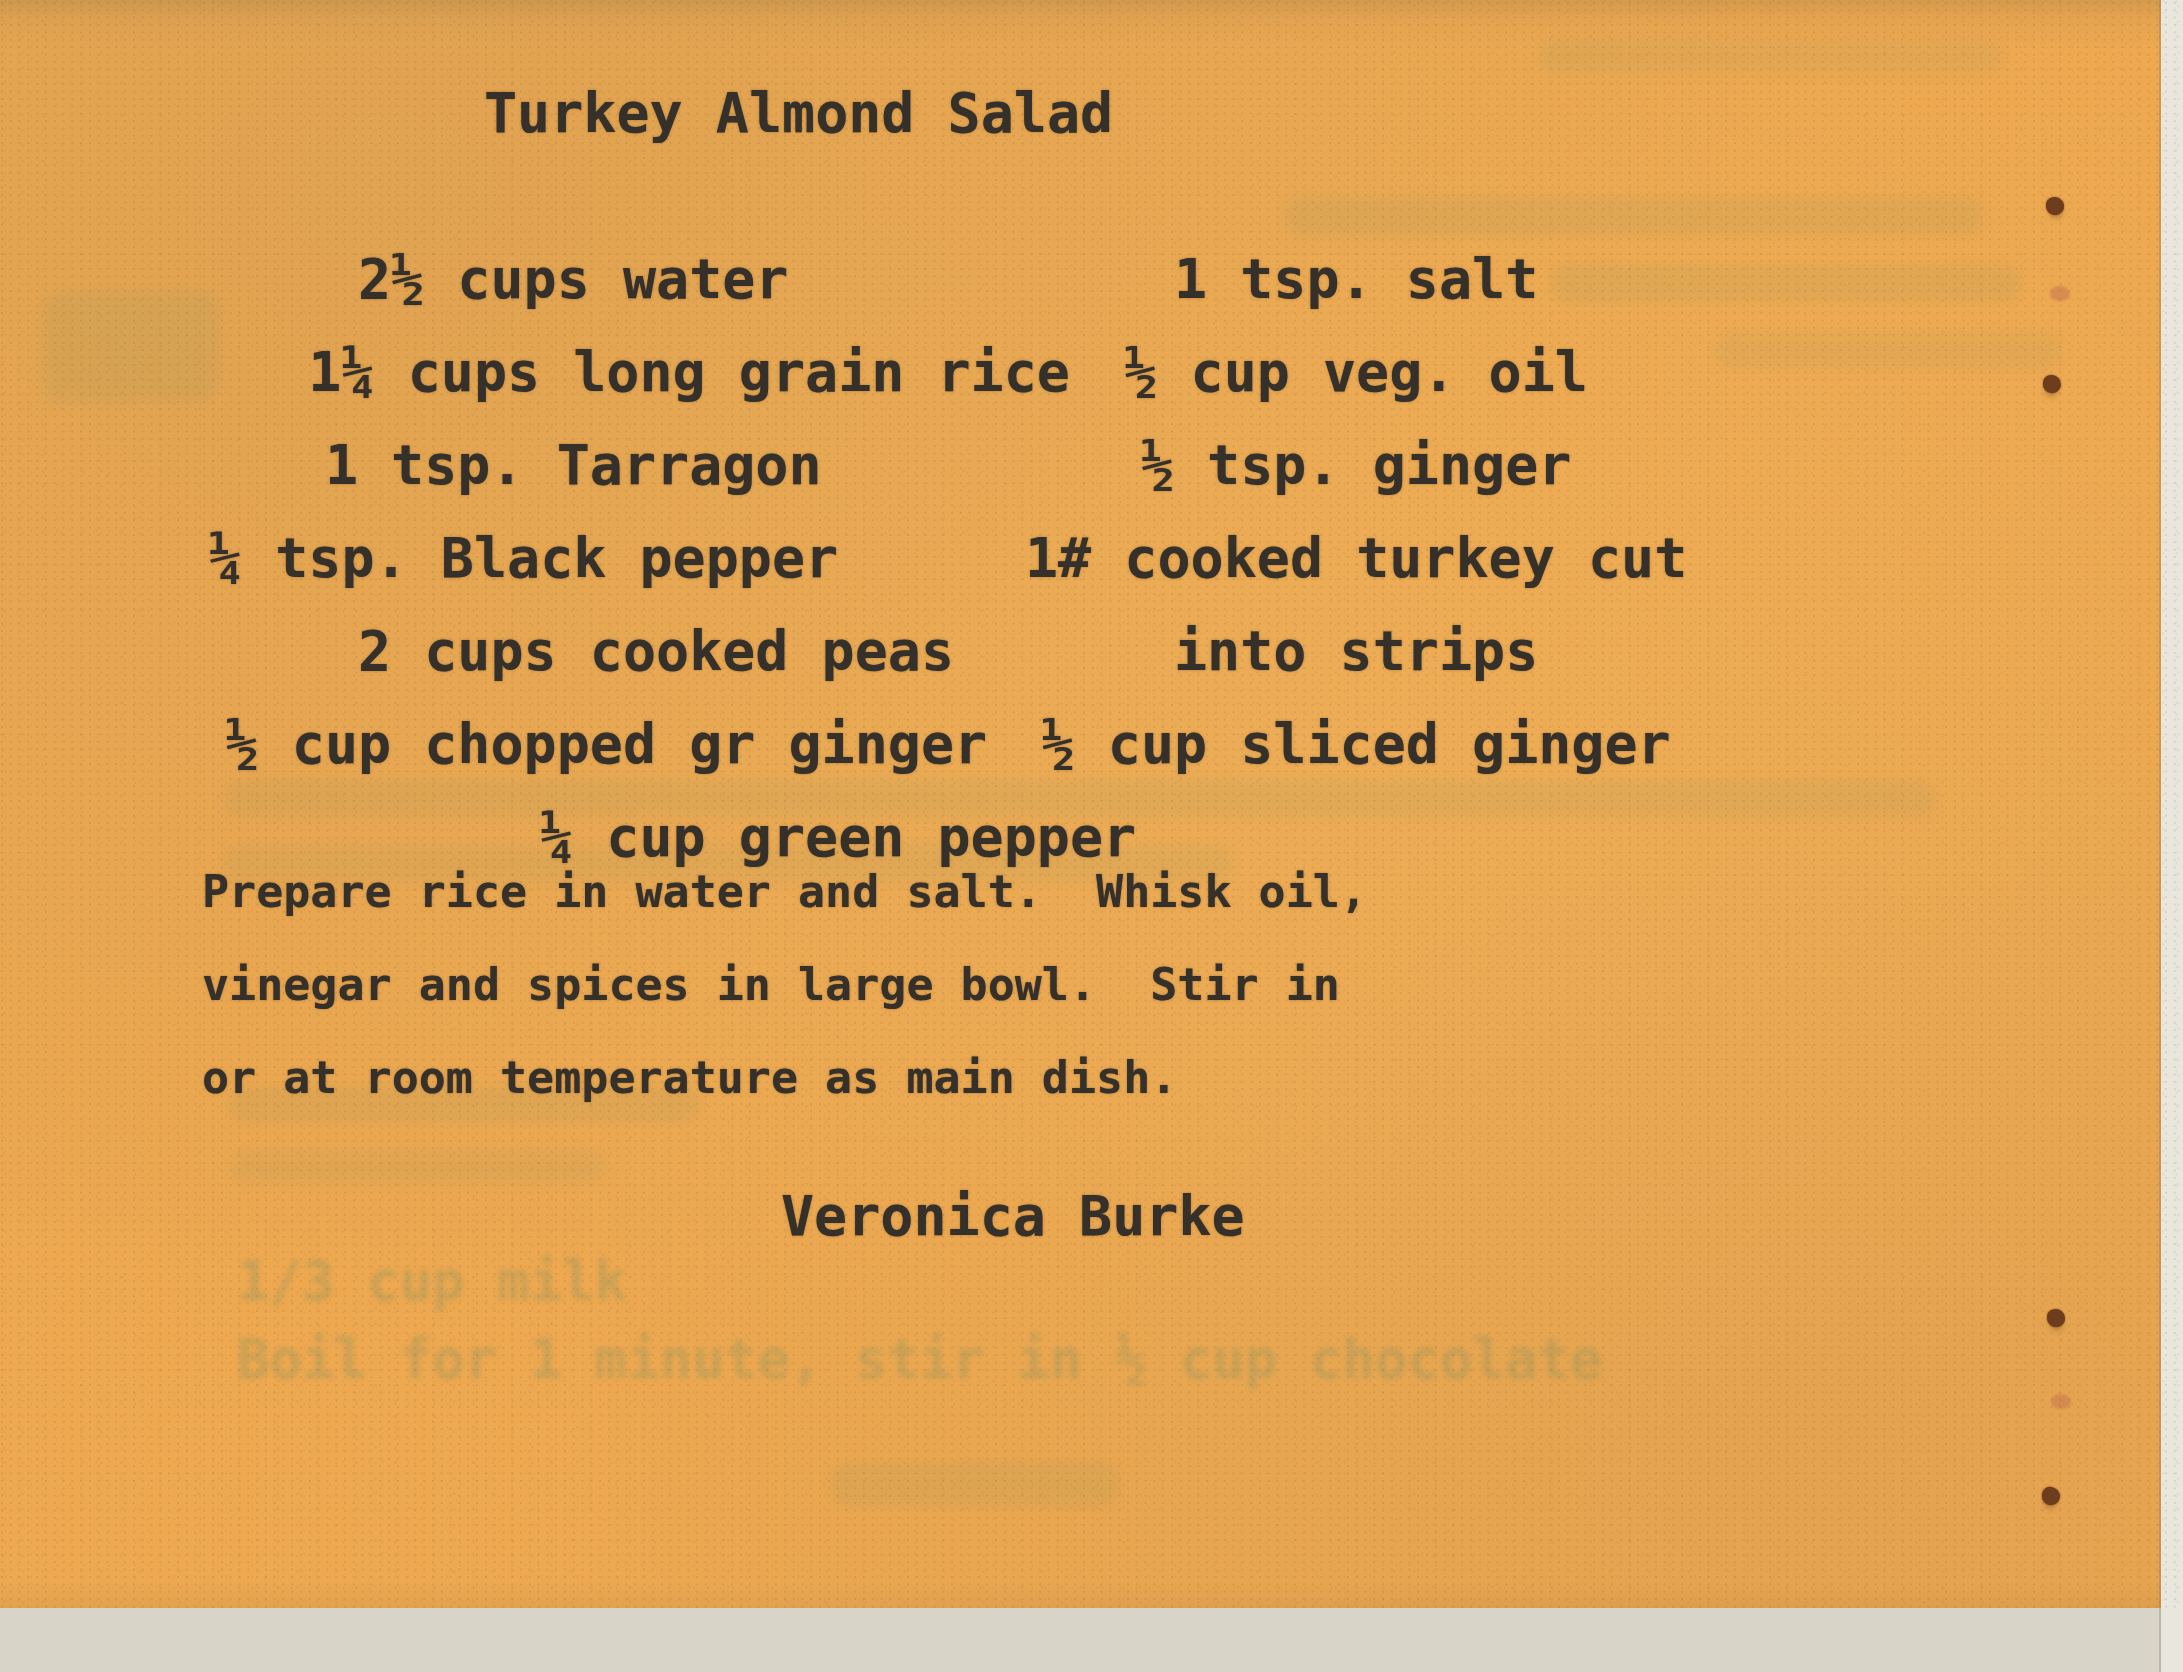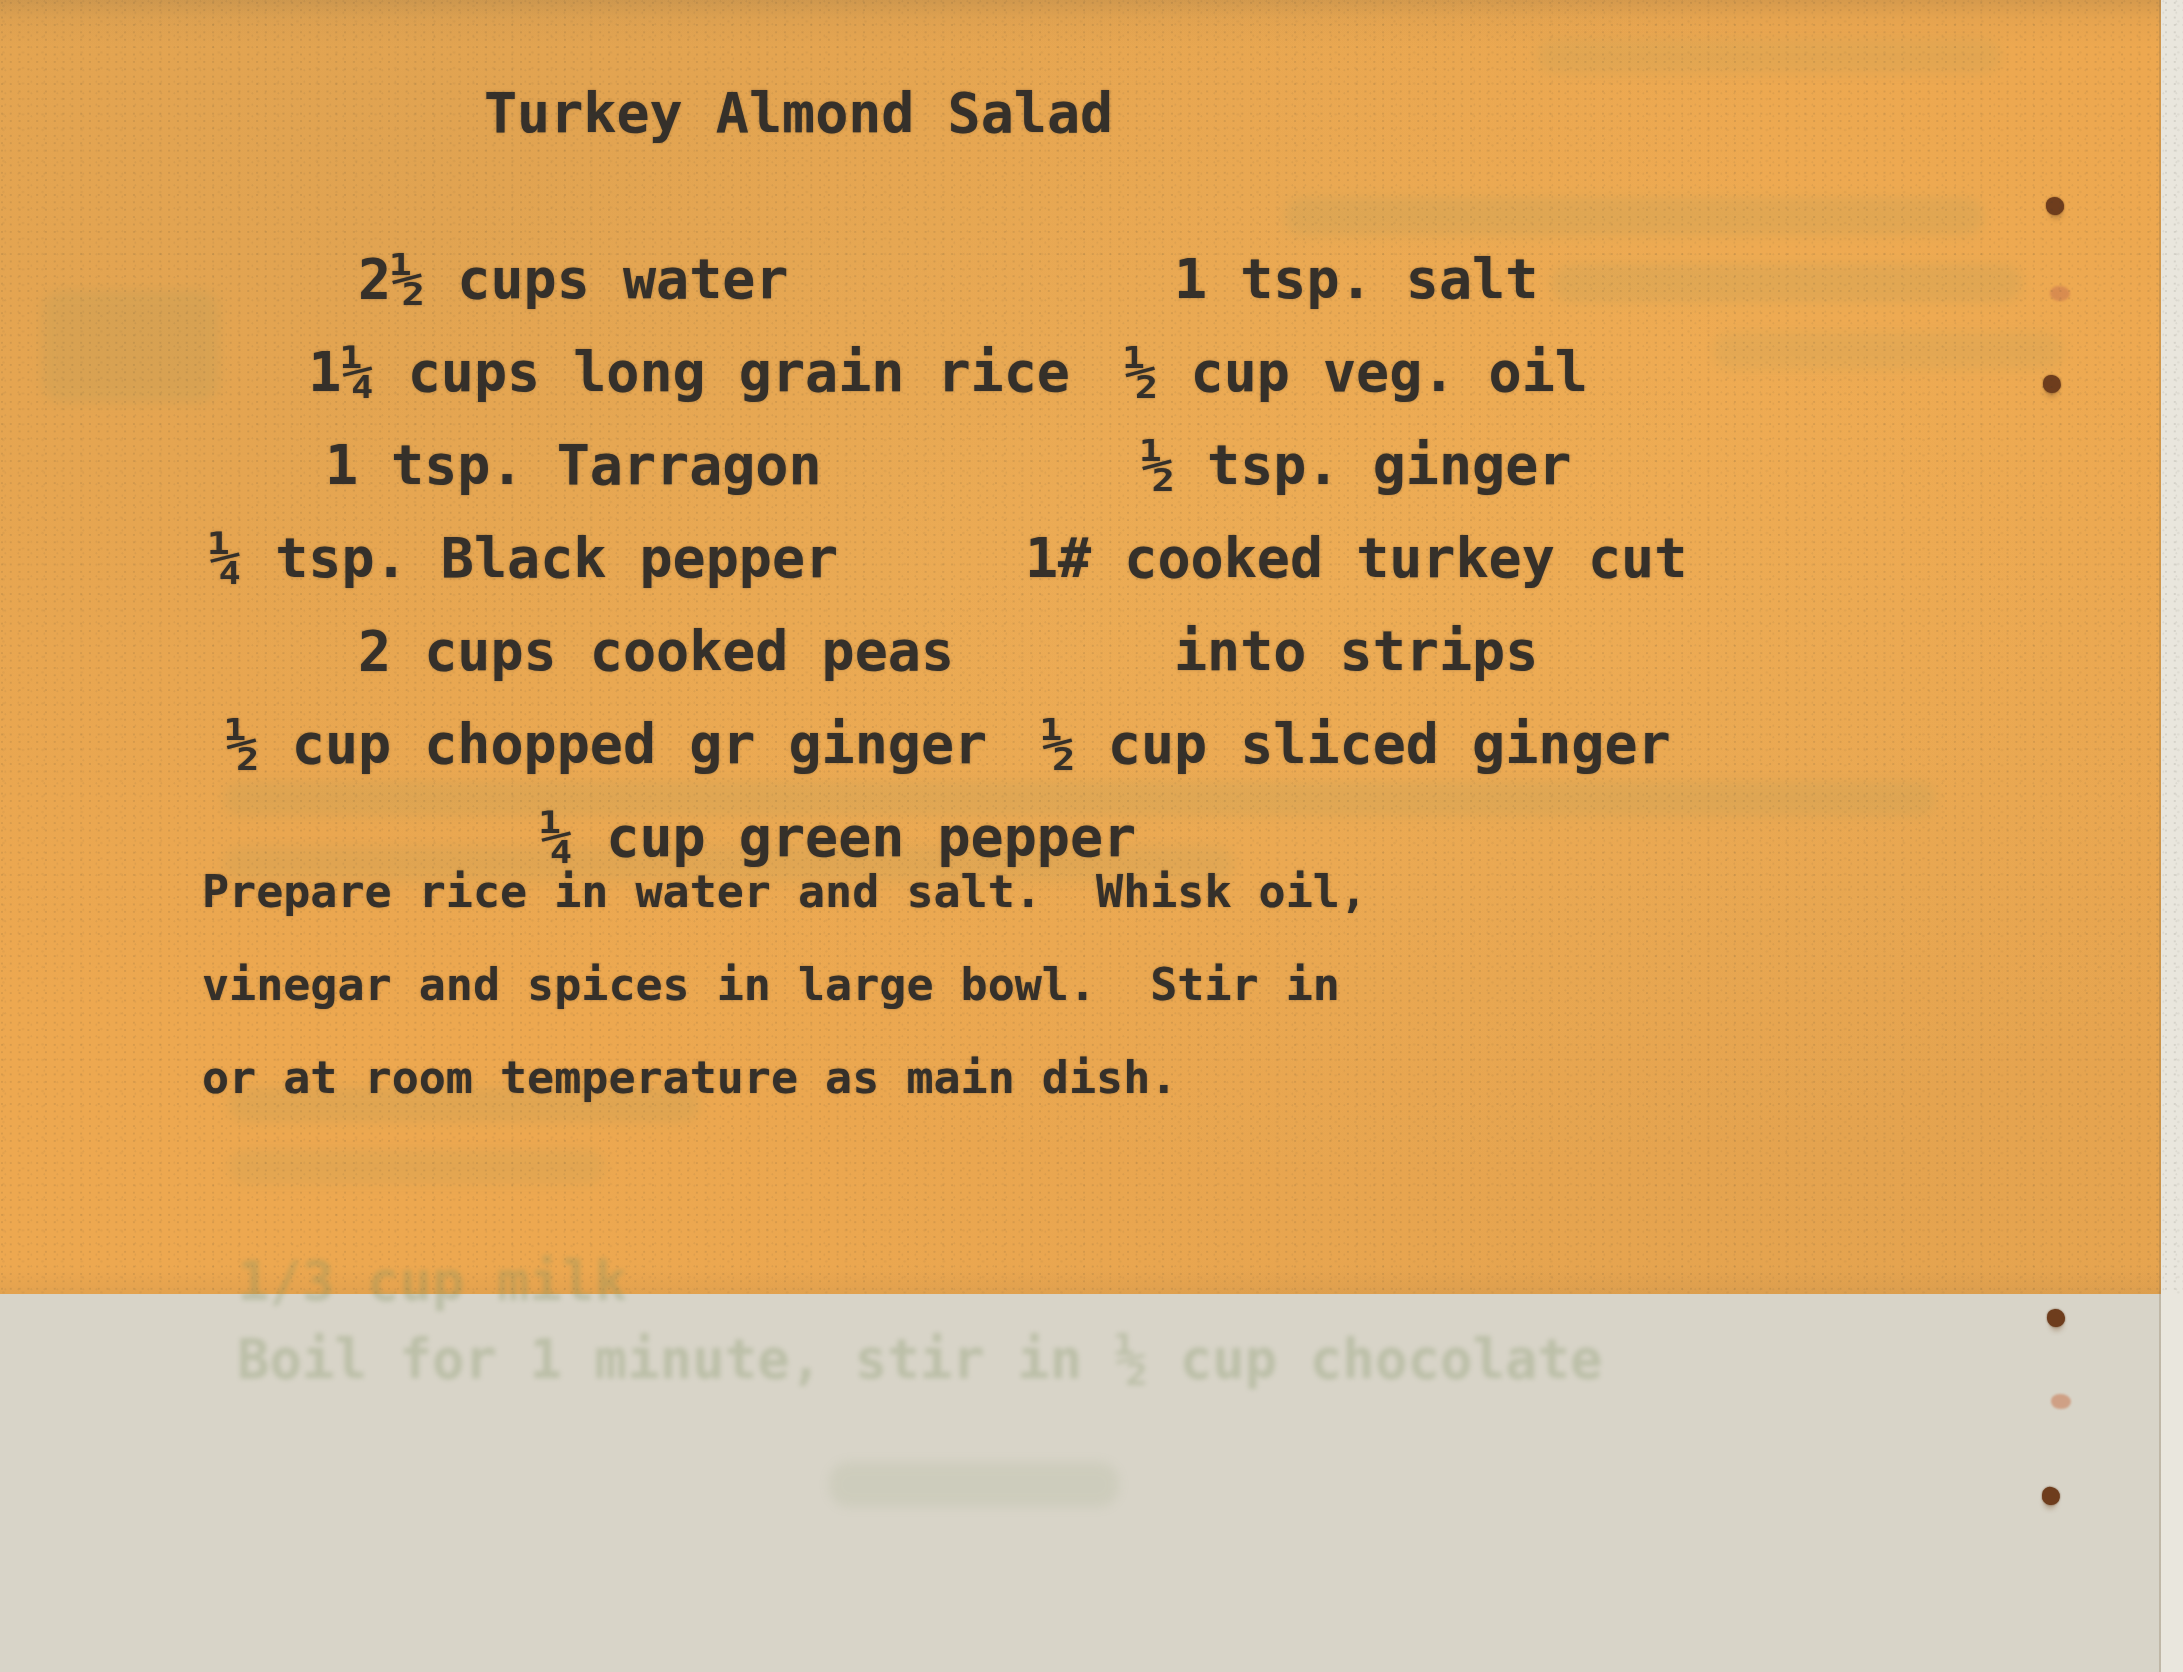--- a/index.html
+++ b/index.html
@@ -3,21 +3,21 @@
 <meta charset="utf-8">
 <style>
   html,body{margin:0;padding:0;}
   body{
     width:2183px;height:1673px;
     background:#d8d4c8;
     font-family:"DejaVu Sans Mono","Liberation Mono",monospace;
     overflow:hidden;
   }
   #card{
-    position:absolute;left:0;top:0;width:2183px;height:1294px;
+    position:absolute;left:0;top:0;width:2183px;height:1608px;
     background:
       radial-gradient(ellipse at 62% 45%, rgba(255,200,110,0.18), rgba(0,0,0,0) 60%),
       radial-gradient(ellipse at 18% 12%, rgba(110,120,95,0.10), rgba(0,0,0,0) 55%),
       radial-gradient(ellipse at 85% 90%, rgba(120,105,70,0.08), rgba(0,0,0,0) 50%),
       linear-gradient(180deg, rgba(90,80,60,0.16) 0px, rgba(90,80,60,0.05) 19px, rgba(0,0,0,0) 47px),
       linear-gradient(0deg, rgba(90,80,60,0.07) 0px, rgba(0,0,0,0) 27px),
       #eda850;
   }
   
   #card::after{
@@ -143,20 +143,21 @@
       <span class="cell right"></span>
     </div>
   </div>
 
   <div id="instructions" class="ink">
     <div class="iline">Prepare rice in water and salt.  Whisk oil,</div>
     <div class="iline">vinegar and spices in large bowl.  Stir in</div>
     <div class="iline">or at room temperature as main dish.</div>
   </div>
 
+  <div id="attribution" class="ink">Veronica Burke</div>
 
   <div id="scan-edge"></div>
   <div id="hole1" class="hole dark"></div>
   <div id="hole2" class="hole faint"></div>
   <div id="hole3" class="hole dark"></div>
   <div id="hole4" class="hole dark"></div>
   <div id="hole5" class="hole faint"></div>
   <div id="hole6" class="hole dark"></div>
 
 </div>

